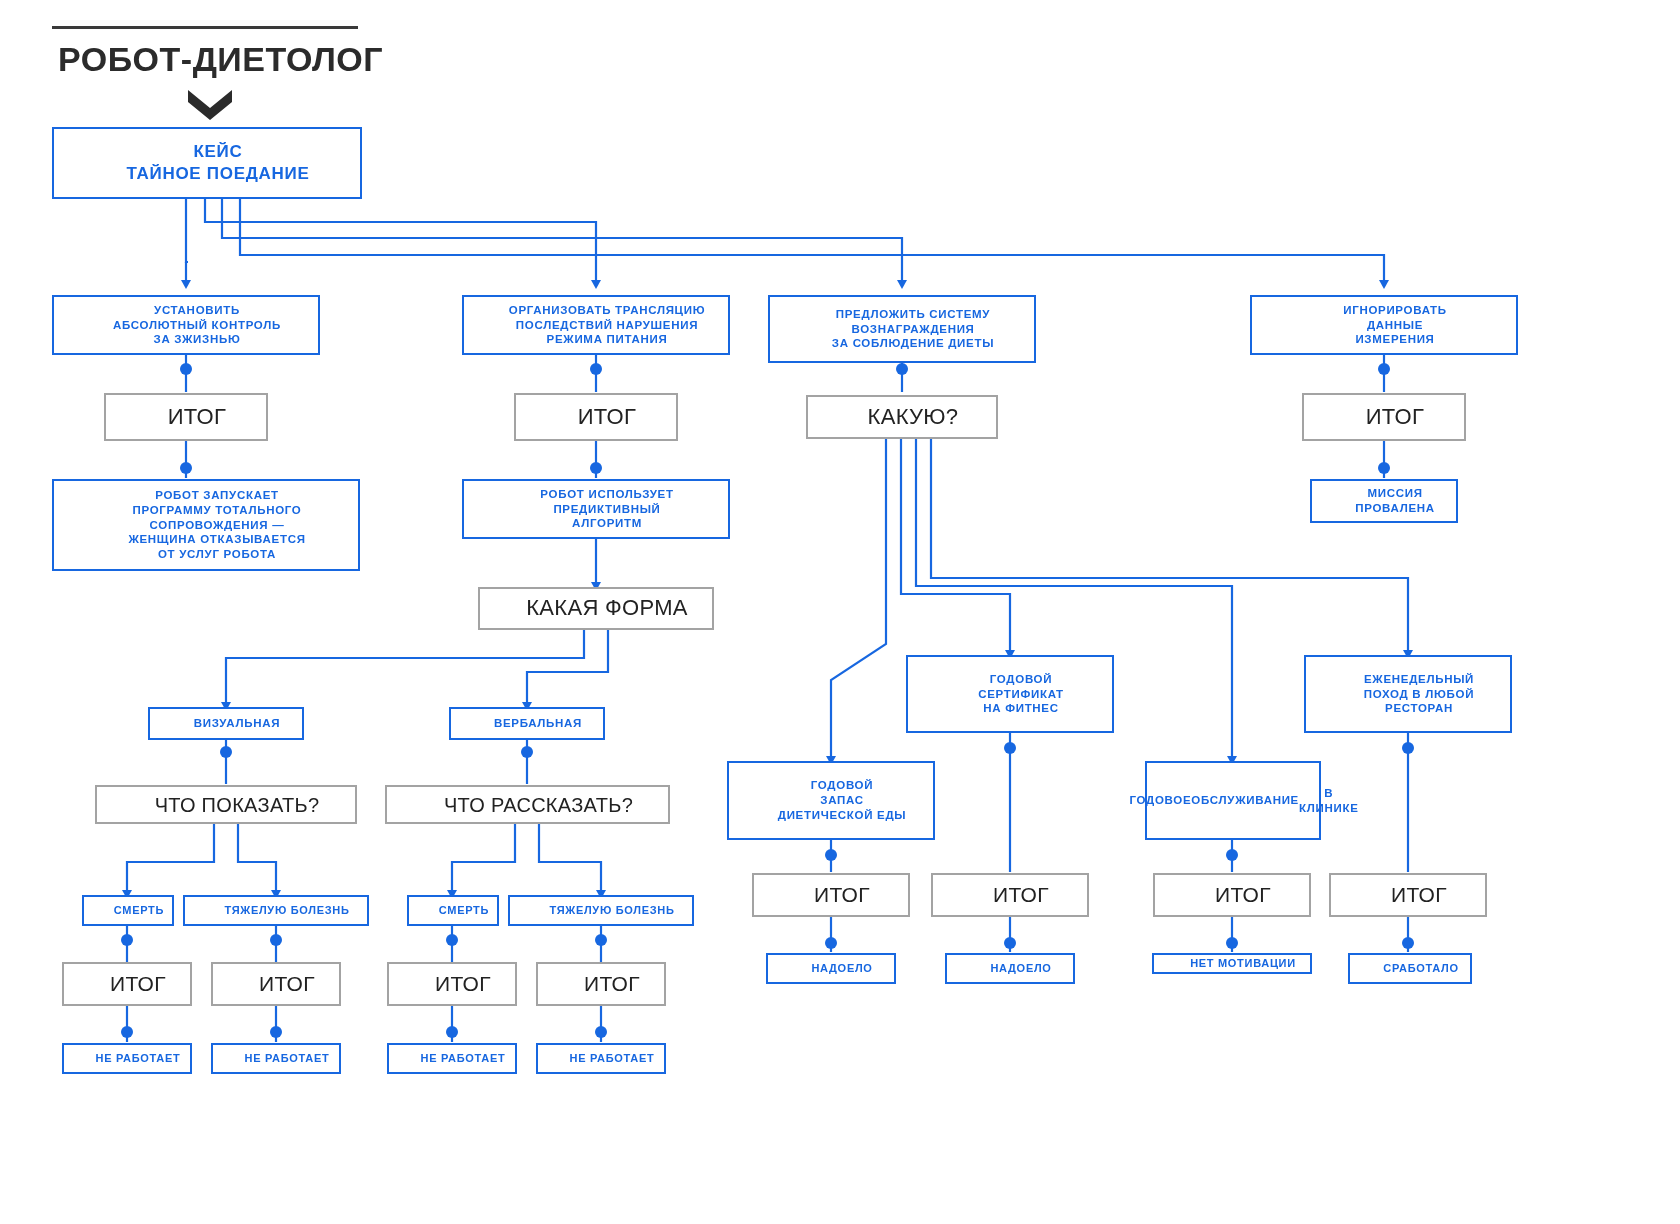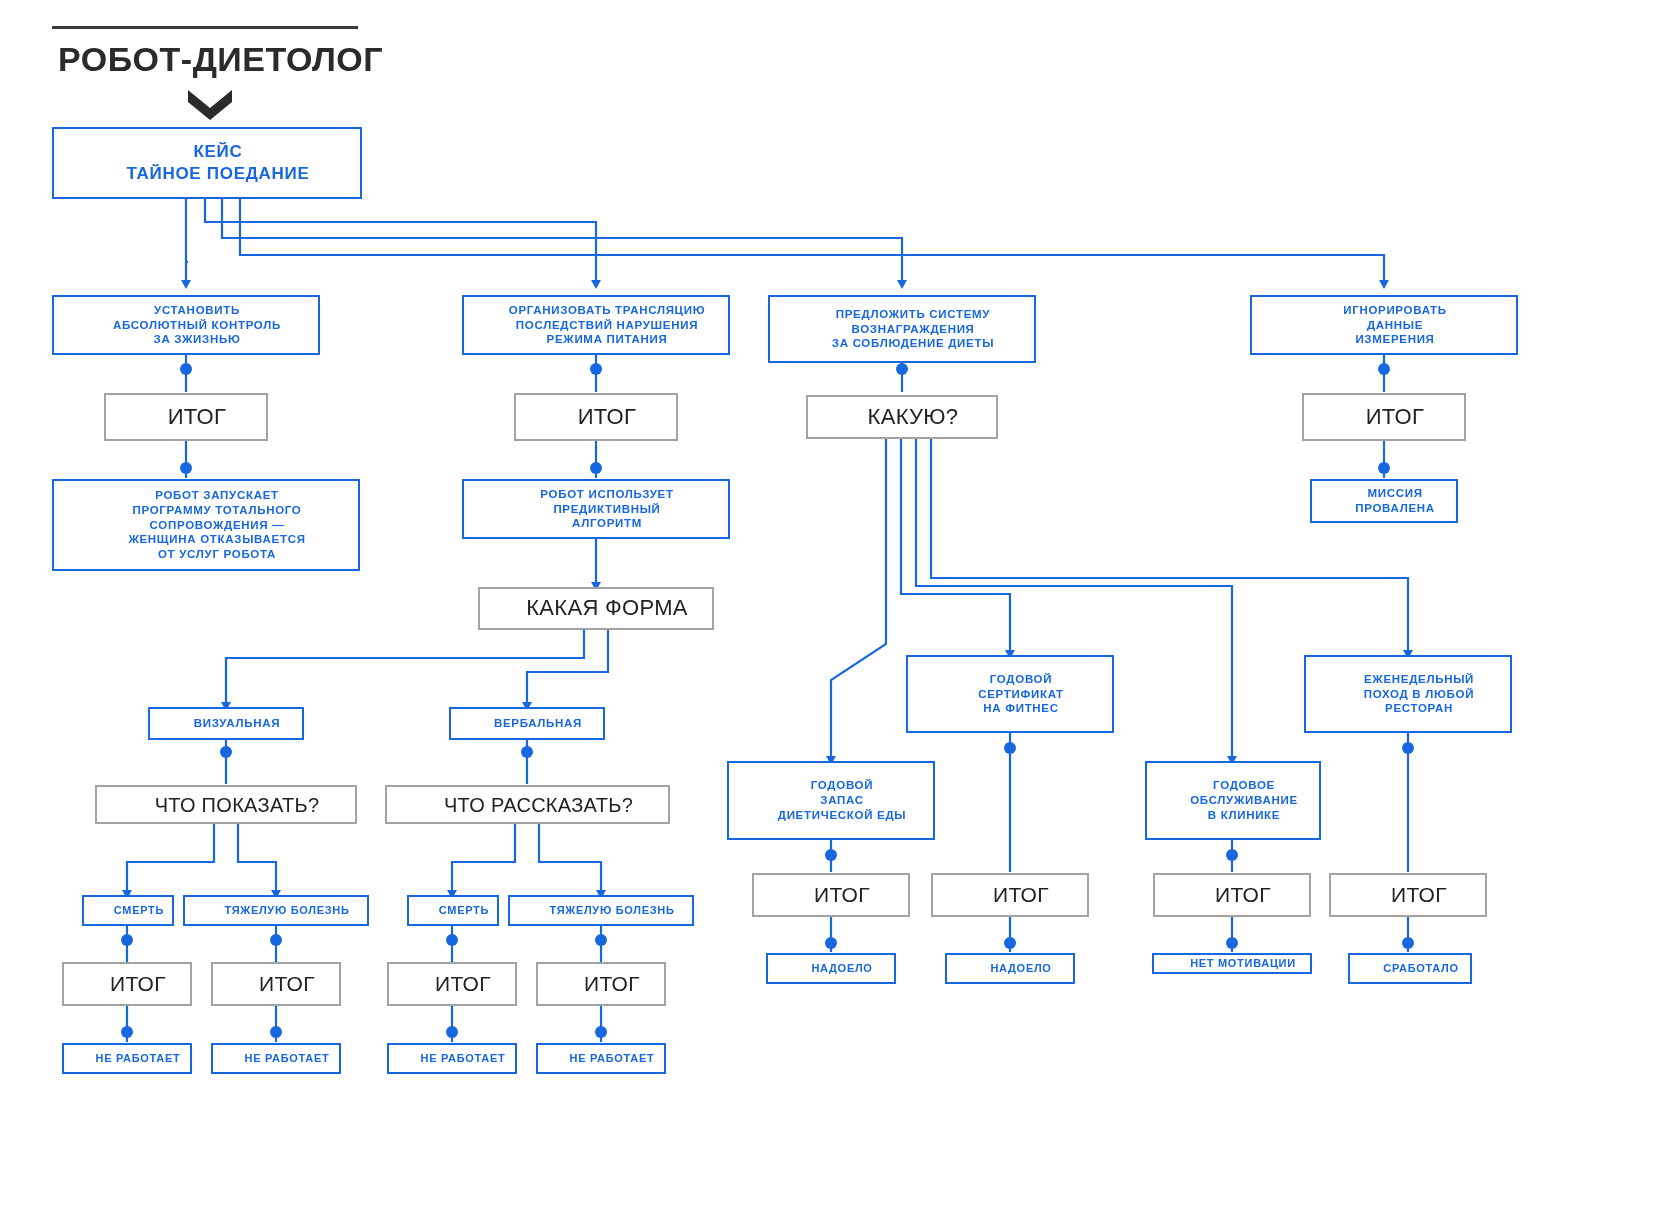--- a/index.html
+++ b/index.html
@@ -252,21 +252,21 @@
     <span>СЕРТИФИКАТ</span>
     <span>НА ФИТНЕС</span>
   </div>
   <div class="box dark" style="left:931px;top:873px;width:158px;height:44px;font-size:21px;">
     <span>ИТОГ</span>
   </div>
   <div class="box blue" style="left:945px;top:953px;width:130px;height:31px;font-size:11px;">
     <span>НАДОЕЛО</span>
   </div>
 
-  <div class="box blue" style="left:1145px;top:761px;width:176px;height:79px;font-size:11.5px;flex-direction:column;">
+  <div class="box blue" style="left:1145px;top:761px;width:176px;height:79px;font-size:11.5px;flex-direction:row;">
     <span>ГОДОВОЕ</span>
     <span>ОБСЛУЖИВАНИЕ</span>
     <span>В КЛИНИКЕ</span>
   </div>
   <div class="box dark" style="left:1153px;top:873px;width:158px;height:44px;font-size:21px;">
     <span>ИТОГ</span>
   </div>
   <div class="box blue" style="left:1152px;top:953px;width:160px;height:21px;font-size:11px;">
     <span>НЕТ МОТИВАЦИИ</span>
   </div>

